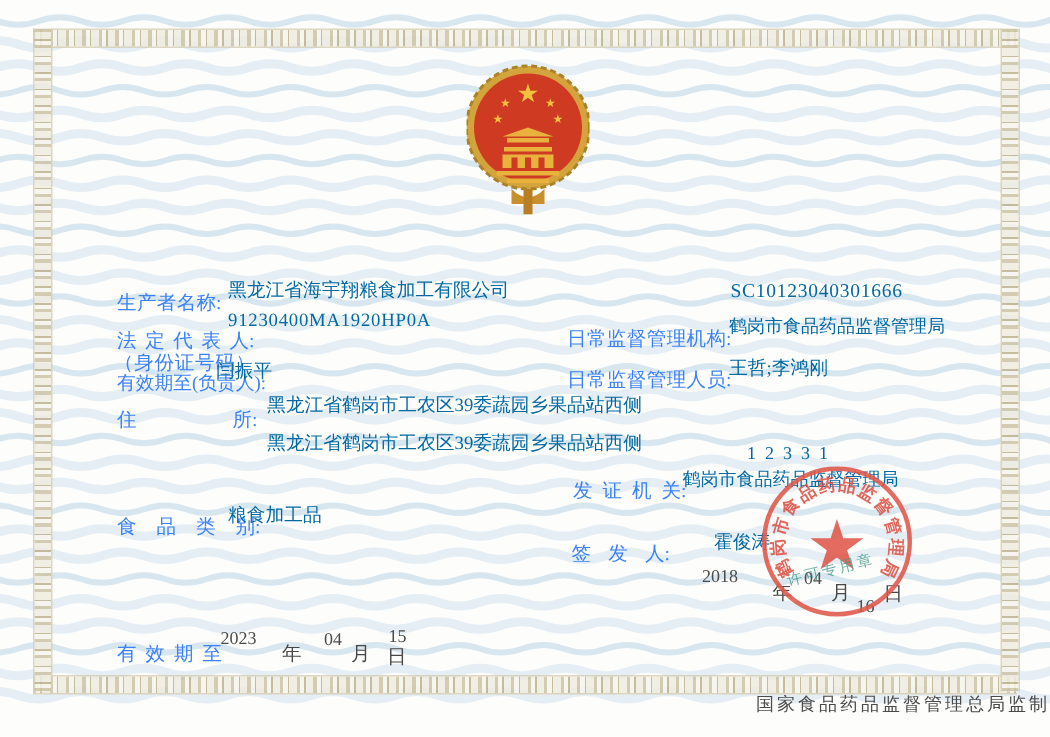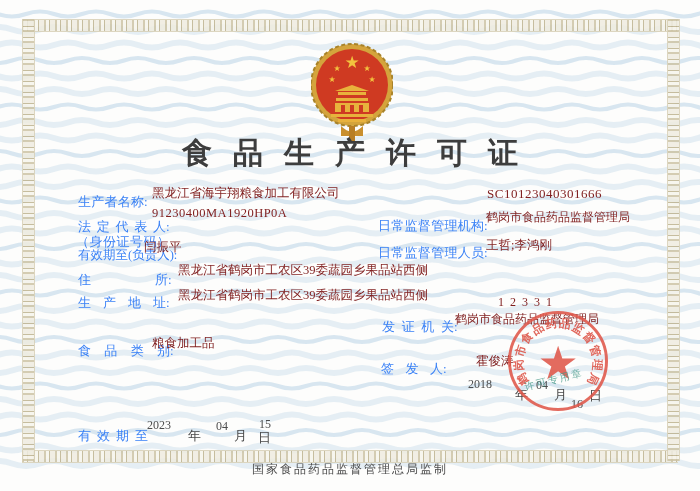--- a/index.html
+++ b/index.html
@@ -28,27 +28,27 @@
   .emblem{position:absolute;left:311px;top:41px;}
 
   .title{
     position:absolute;left:0;right:0;top:133px;text-align:center;
     font-size:30px;font-weight:bold;letter-spacing:21px;text-indent:21px;color:#3d3d3d;
   }
 
   .f{position:absolute;white-space:nowrap;color:#3b82f6;font-size:13px;}
   .lbl{display:inline-block;text-align:justify;text-align-last:justify;}
   .cl{display:inline-block;}
-  .val{position:absolute;white-space:nowrap;color:#7f1d1d;font-size:12.5px;}
+  .val{position:absolute;white-space:nowrap;color:#0369a1;font-size:12.5px;}
   .sub{font-size:13px;}
   .num{position:absolute;white-space:nowrap;color:#4c4c4c;font-size:12px;}
   .unit{position:absolute;white-space:nowrap;color:#474747;font-size:13px;}
 
   .footer{
-    position:absolute;left:0;right:0;top:461px;text-align:center;
+    position:absolute;left:0;right:0;top:461px;text-align:right;
     font-size:12px;color:#4a4a4a;letter-spacing:2px;z-index:2;
   }
 
   
   .stamp{position:absolute;left:508px;top:311px;width:100px;height:100px;z-index:5;opacity:.88;}
   .stamp-ring{position:absolute;inset:0;border:3px solid #e0574a;border-radius:50%;}
   .stamp-ring span{position:absolute;font-size:11.5px;font-weight:bold;color:#dd5346;}
   .stamp-star{
     position:absolute;left:50%;top:52%;transform:translate(-50%,-50%);
     font-size:46px;line-height:1;color:#e0574a;font-family:"DejaVu Sans",sans-serif;
@@ -120,28 +120,26 @@
       <rect x="24" y="62" width="34" height="9" fill="#e8b23c"></rect>
       <rect x="30" y="64" width="4" height="7" fill="#cf3a22"></rect>
       <rect x="39" y="64" width="4" height="7" fill="#cf3a22"></rect>
       <rect x="48" y="64" width="4" height="7" fill="#cf3a22"></rect>
       <rect x="20" y="73" width="42" height="3" fill="#e8b23c"></rect>
       <rect x="27" y="78" width="28" height="3" fill="#e8b23c"></rect>
       <path d="M30 85 q11 11 22 0 l0 10 l-22 0 z" fill="#c98f2d"></path>
       <rect x="38" y="85" width="6" height="17" fill="#b87e24"></rect>
     </svg>
 
-    <div class="title">食品生产许可证</div>
 
     <div class="f" style="left:78px;top:193px"><span class="lbl" style="width:66px">生产者名称</span><span class="cl">:</span></div>
     <div class="f" style="left:78px;top:218px"><span class="lbl" style="width:88px">法定代表人</span><span class="cl">:</span></div>
     <div class="f sub" style="left:76px;top:233px"><span class="lbl" style="width:94px">（身份证号码）</span></div>
     <div class="f" style="left:78px;top:247px;font-size:12.5px"><span>有效期至(负责人)</span><span class="cl">:</span></div>
     <div class="f" style="left:78px;top:271px"><span class="lbl" style="width:90px">住所</span><span class="cl">:</span></div>
-    <div class="f" style="left:78px;top:294px"><span class="lbl" style="width:88px">生产地址</span><span class="cl">:</span></div>
     <div class="f" style="left:78px;top:342px"><span class="lbl" style="width:92px">食品类别</span><span class="cl">:</span></div>
 
     <div class="val" style="left:152px;top:185px">黑龙江省海宇翔粮食加工有限公司</div>
     <div class="val" style="left:152px;top:206px;letter-spacing:.5px">91230400MA1920HP0A</div>
     <div class="val" style="left:144px;top:239px">闫振平</div>
     <div class="val" style="left:178px;top:262px">黑龙江省鹤岗市工农区39委蔬园乡果品站西侧</div>
     <div class="val" style="left:178px;top:287px">黑龙江省鹤岗市工农区39委蔬园乡果品站西侧</div>
     <div class="val" style="left:152px;top:335px">粮食加工品</div>
 
     <div class="f" style="left:378px;top:217px"><span class="lbl" style="width:106px">日常监督管理机构</span><span class="cl">:</span></div>

